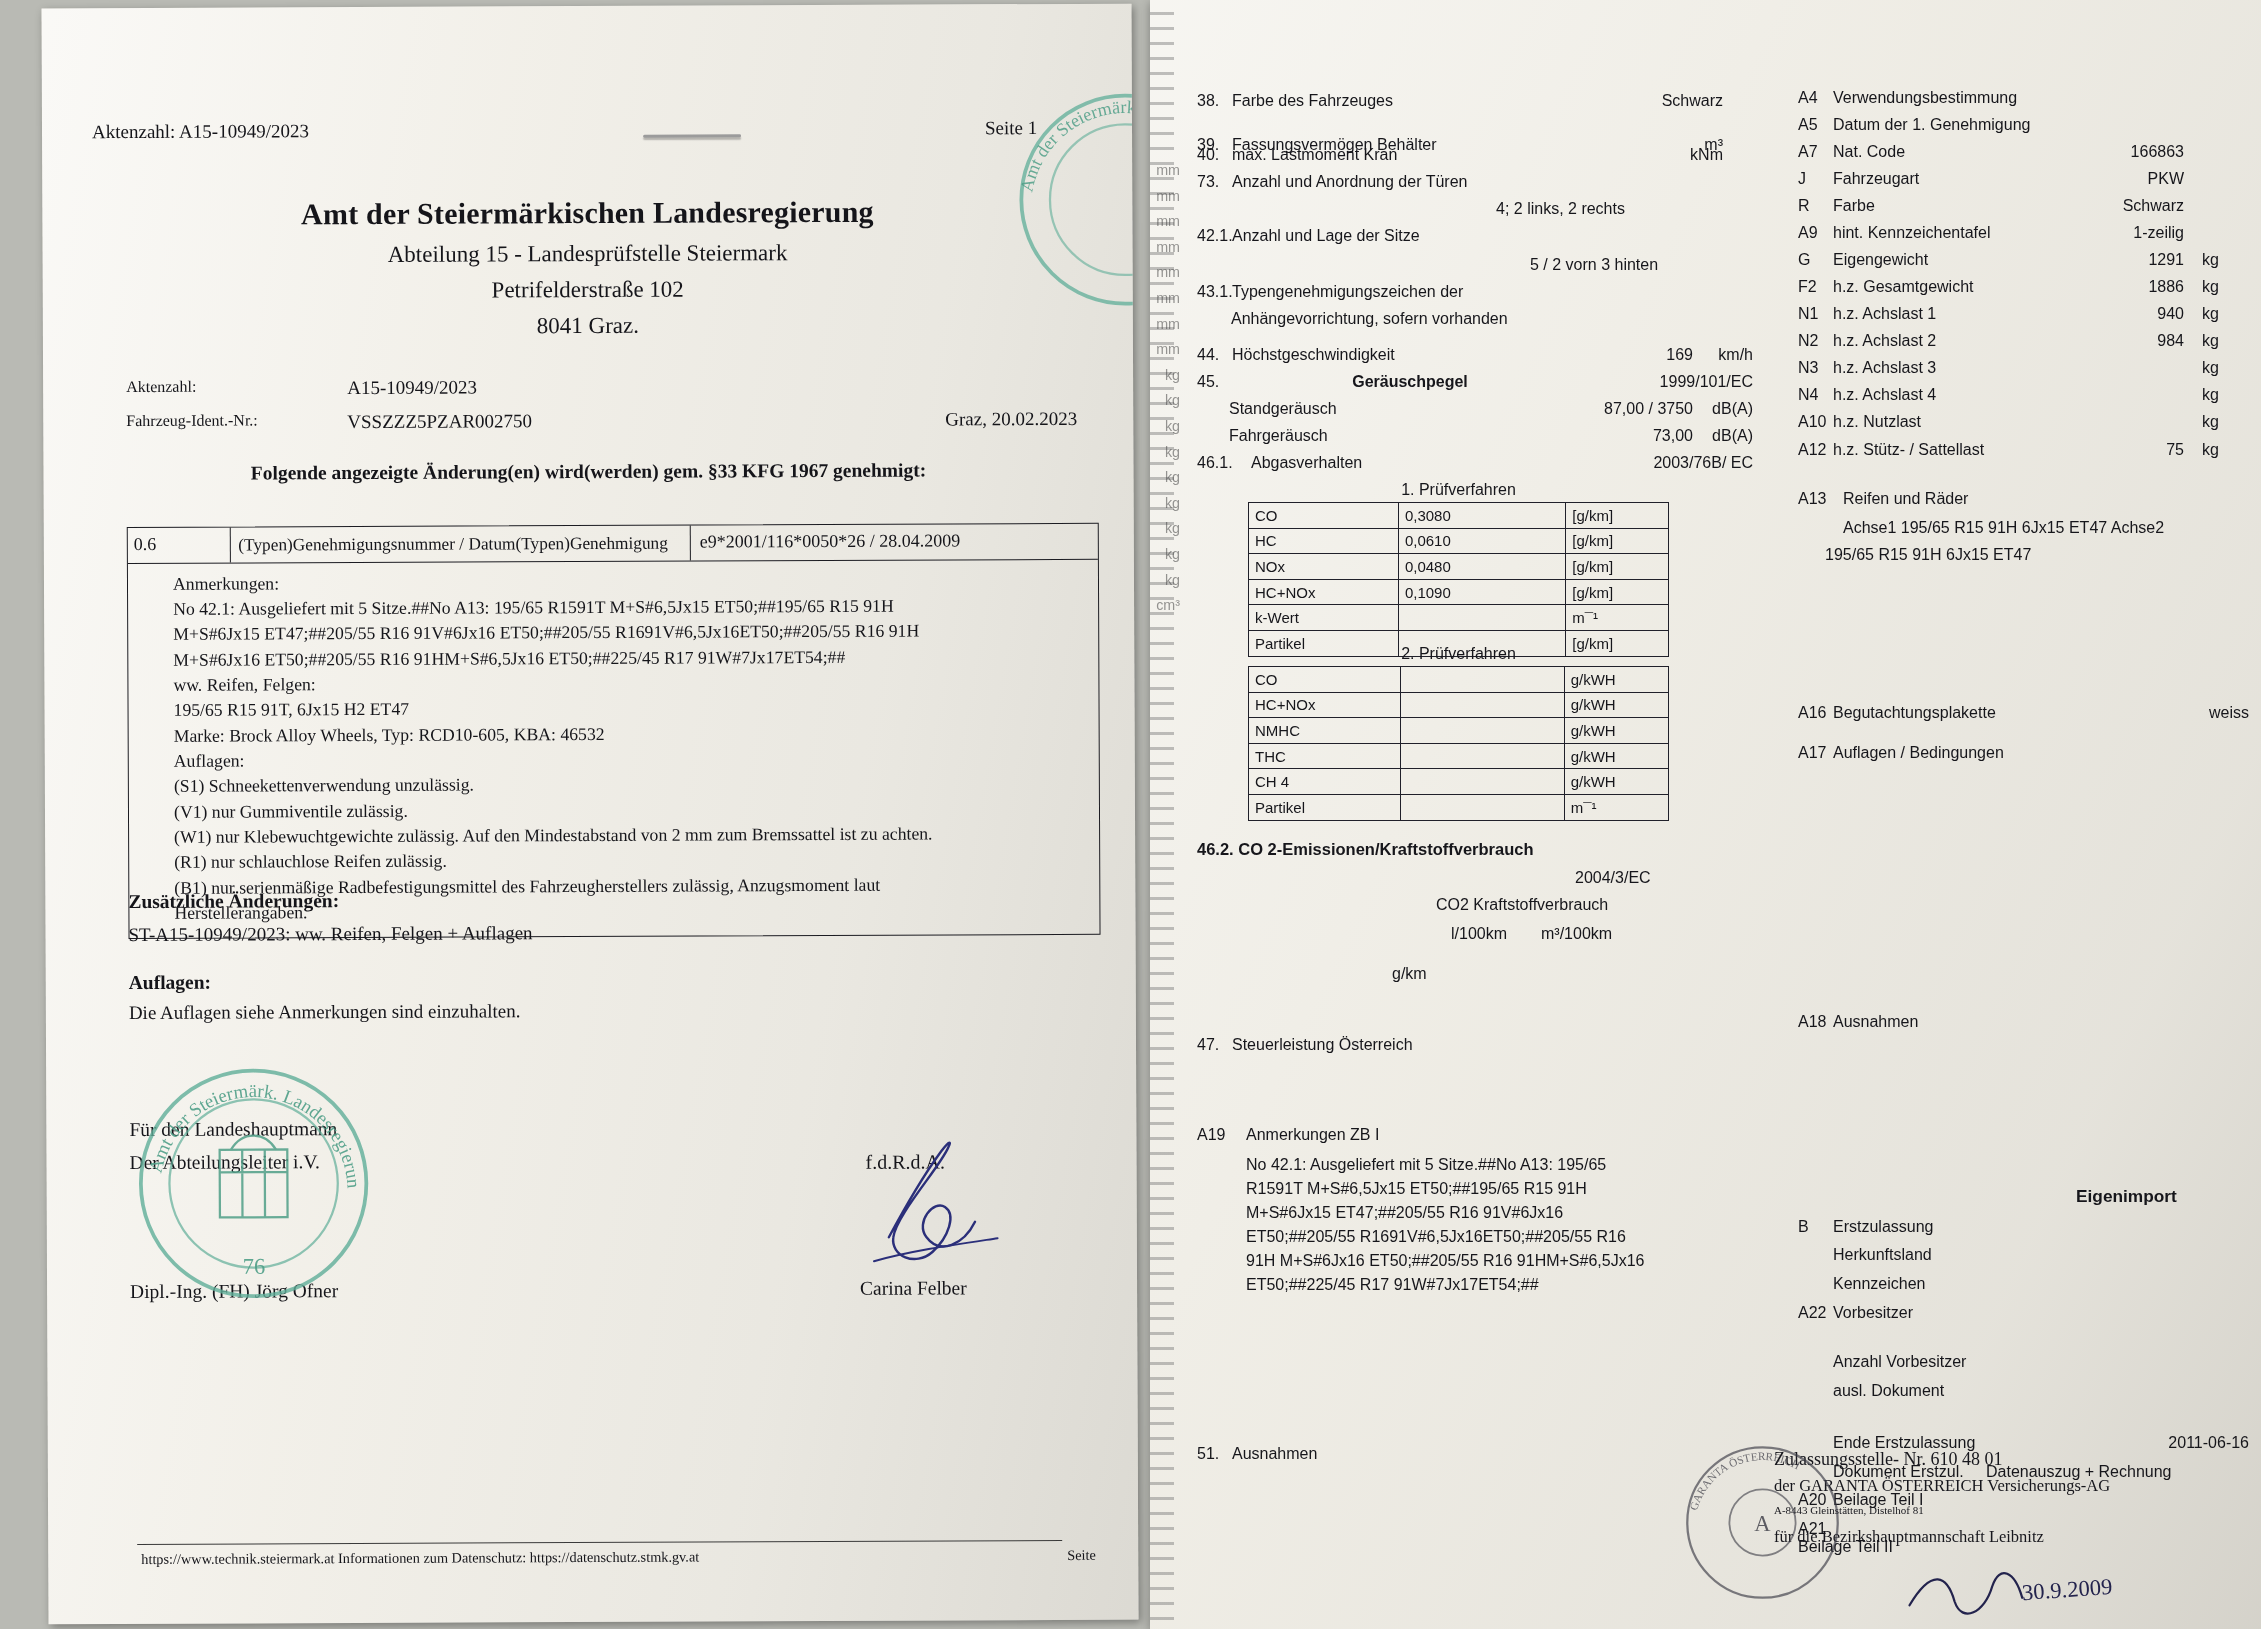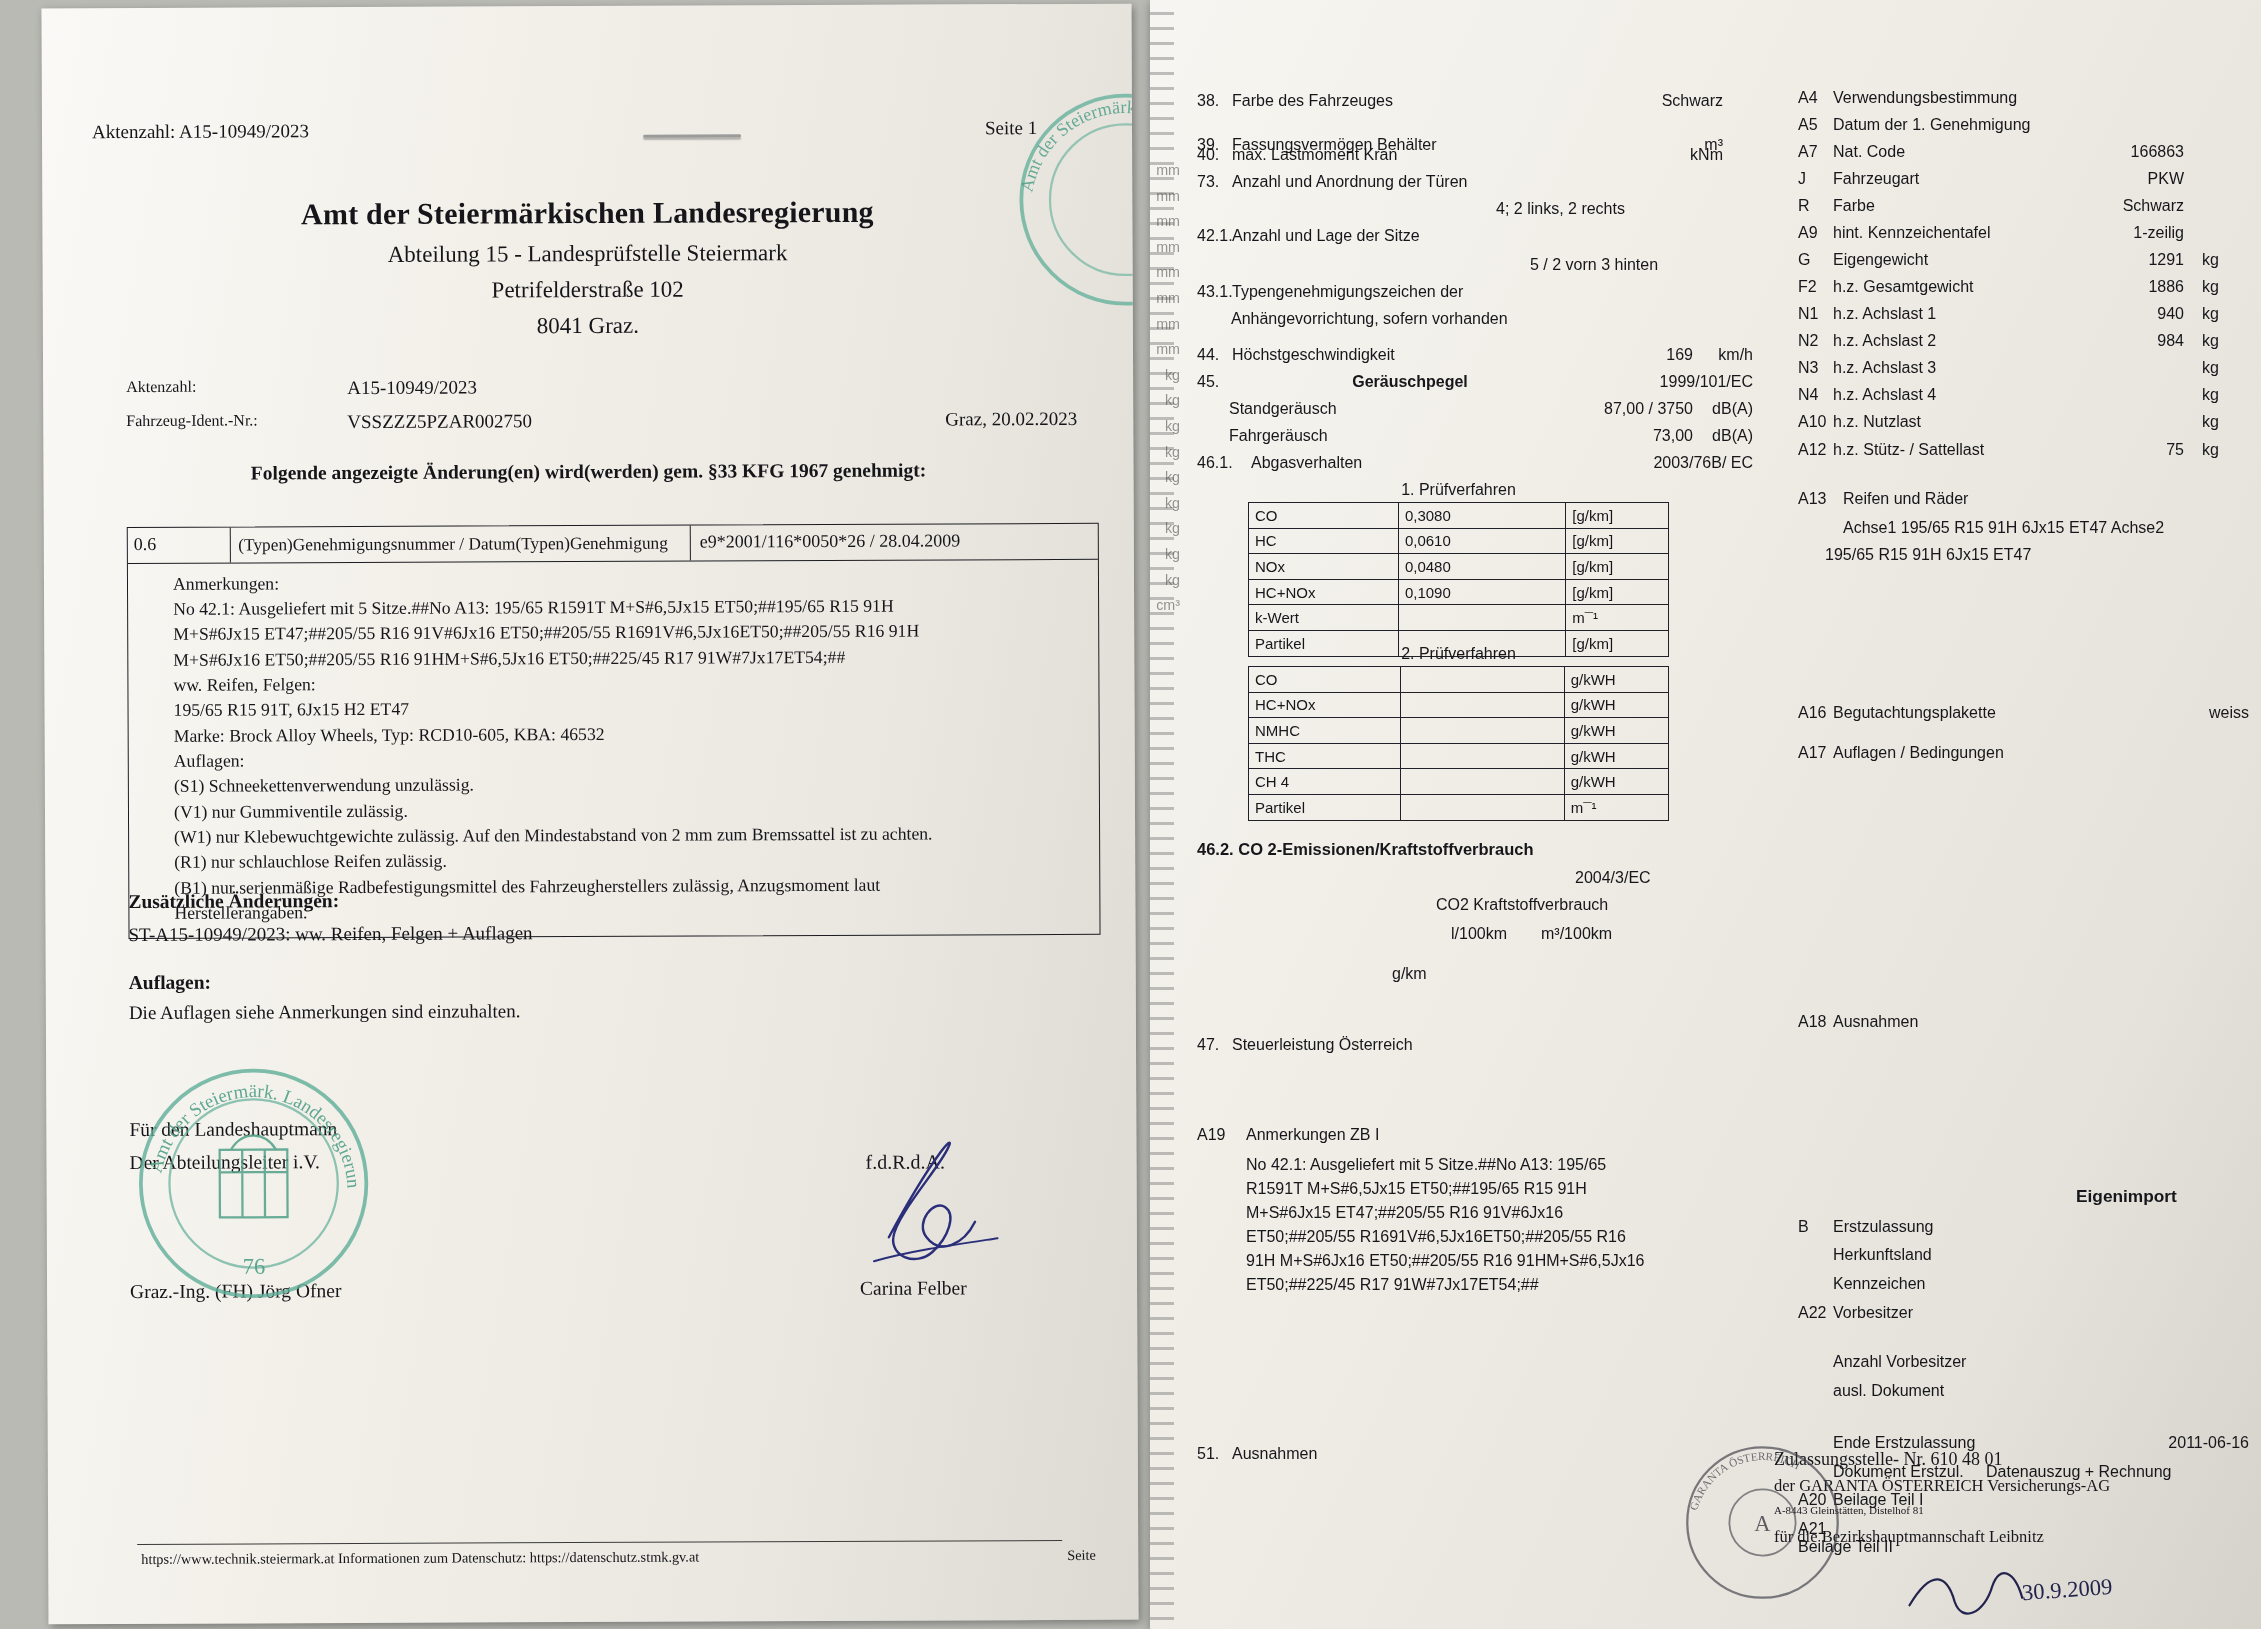--- a/index.html
+++ b/index.html
@@ -145,21 +145,21 @@
 
     <div class="sig1">Für den Landeshauptmann</div>
     <div class="sig2">Der Abteilungsleiter i.V.</div>
     <div class="fdrda">f.d.R.d.A.</div>
 
     <svg class="scribble" viewBox="0 0 240 220">
       <path d="M60 150 C 120 40, 150 10, 140 30 C 130 55, 70 120, 66 150 C 62 175, 95 190, 118 170 C 140 150, 150 120, 135 110 C 120 100, 95 130, 110 150 C 128 175, 160 160, 175 130" fill="none" stroke="#2b2f7a" stroke-width="3.2" stroke-linecap="round"></path>
       <path d="M40 182 C 90 168, 150 160, 205 152" fill="none" stroke="#2b2f7a" stroke-width="2.6" stroke-linecap="round"></path>
     </svg>
 
-    <div class="sig-name-l">Graz.-Ing. (FH) Jörg Ofner</div>
+    <div class="sig-name-l">Dipl.-Ing. (FH) Jörg Ofner</div>
     <div class="sig-name-r">Carina Felber</div>
 
     <div class="foot-line"></div>
     <div class="foot-txt">https://www.technik.steiermark.at    Informationen zum Datenschutz: https://datenschutz.stmk.gv.at</div>
     <div class="foot-seite">Seite</div>
 
     <svg class="stamp" style="left:83px;top:1052px;width:248px;height:248px;" viewBox="0 0 330 330">
       <circle cx="165" cy="165" r="150" fill="none" stroke="#5fae98" stroke-width="5" opacity=".8"></circle>
       <circle cx="165" cy="165" r="112" fill="none" stroke="#5fae98" stroke-width="3" opacity=".7"></circle>
       <path id="arcL" d="M 40 175 A 125 125 0 0 1 290 175" fill="none"></path>

